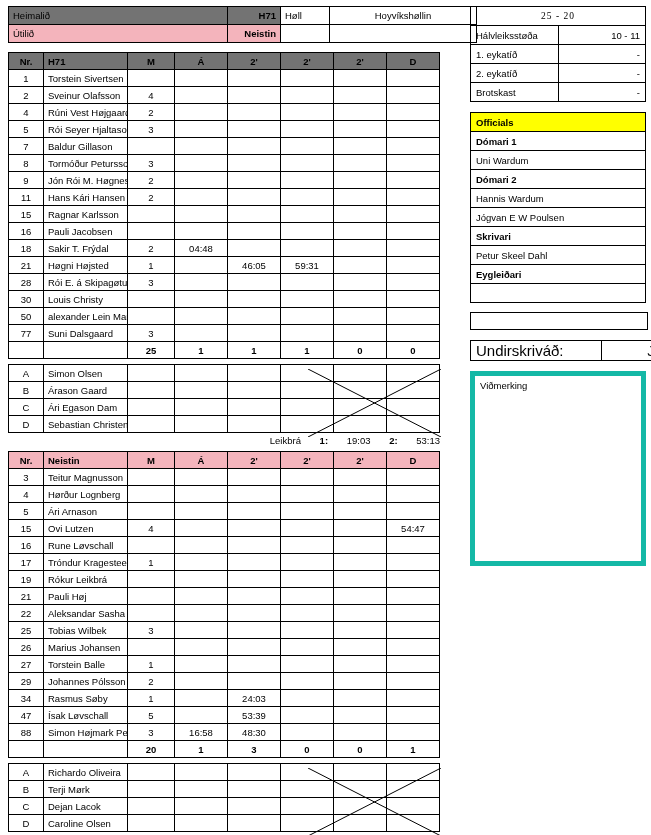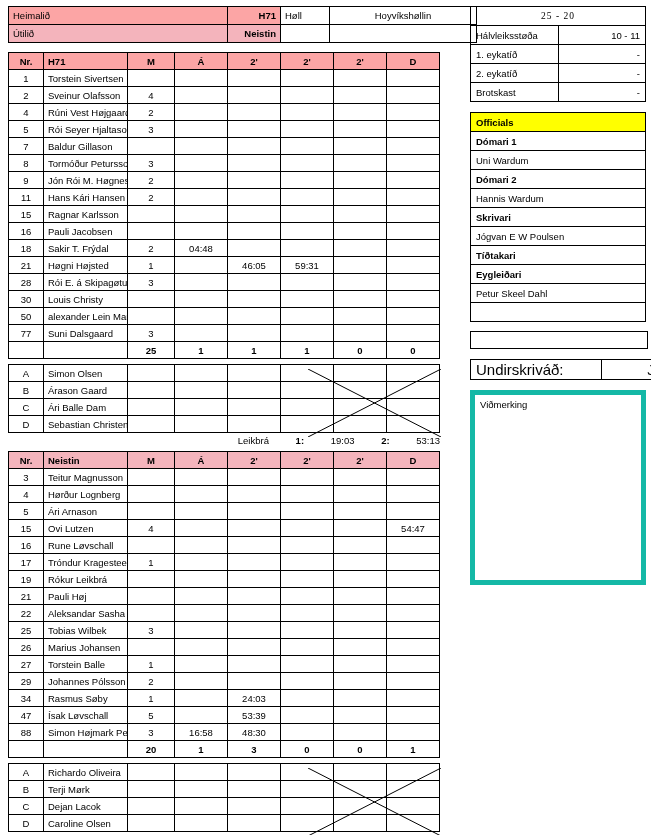--- a/index.html
+++ b/index.html
@@ -28,21 +28,21 @@
   }
 
   
   .hdr-table { width: 432px; table-layout: fixed; }
   .hdr-table td {
     height: 15px;
     padding: 1px 4px;
     font-size: 9.5px;
     vertical-align: middle;
   }
-  .c-blue { background: #fca5a5; }
+  .c-blue { background: #737373; }
   .c-pink { background: #f4b4bc; }
   .bold { font-weight: bold; }
   .center { text-align: center; }
   .right { text-align: right; }
 
   
   .roster { width: 432px; table-layout: fixed; margin-top: 9px; }
   .roster td, .roster th {
     height: 16px;
     padding: 0 4px;
@@ -61,21 +61,21 @@
   .roster .col-d { width: 44px; }
   .totals td { font-weight: bold; }
   .leikbra {
     width: 432px;
     text-align: right;
     font-size: 9.5px;
     padding-top: 2px;
     padding-right: 2px;
     letter-spacing: 0;
   }
-  .leikbra span { margin-left: 24px; }
+  .leikbra span { margin-left: 16px; }
   .leikbra .lb-label { font-weight: normal; }
   .leikbra b { font-weight: bold; }
   .cross-svg { position: absolute; pointer-events: none; }
 
   
   .right-col {
     position: absolute;
     left: 470px;
     top: 6px;
     width: 176px;
@@ -354,21 +354,21 @@
         <td class="name">Árason Gaard</td>
         <td></td>
             <td></td>
         <td></td>
             <td></td>
         <td></td>
             <td></td>
       </tr>
       <tr>
         <td>C</td>
-        <td class="name">Ári Balle Dam</td>
+        <td class="name">Ári Egason Dam</td>
         <td></td>
             <td></td>
         <td></td>
             <td></td>
         <td></td>
             <td></td>
       </tr>
       <tr>
         <td>D</td>
         <td class="name">Sebastian Christensen</td>
@@ -682,33 +682,30 @@
     <tr>
       <td>Uni Wardum</td>
     </tr>
     <tr>
       <td class="off-role">Dómari 2</td>
     </tr>
     <tr>
       <td>Hannis Wardum</td>
     </tr>
     <tr>
+      <td>Jógvan E W Poulsen</td>
+    </tr>
+    <tr>
       <td class="off-role">Skrivari</td>
     </tr>
     <tr>
-      <td>Jógvan E W Poulsen</td>
-    </tr>
-    <tr>
-      <td class="off-role">Tíðtakari</td>
+      <td>Petur Skeel Dahl</td>
     </tr>
     <tr>
       <td class="off-role">Eygleiðari</td>
-    </tr>
-    <tr>
-      <td>Petur Skeel Dahl</td>
     </tr>
     <tr>
       <td></td>
     </tr>
   </tbody>
     </table>
 
   <div class="blank-box"></div>
 
   <table class="sign-table">

